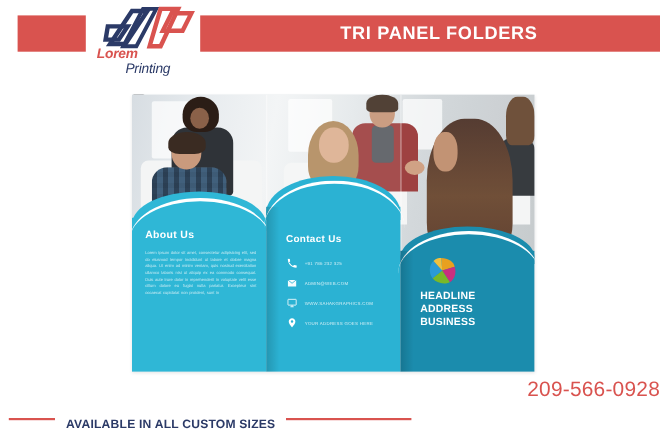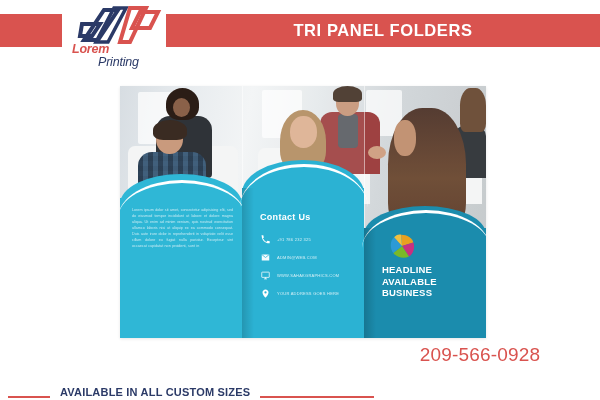--- a/index.html
+++ b/index.html
@@ -4,21 +4,21 @@
 <style>
   html,body{margin:0;padding:0;}
   body{
     width:600px;height:400px;
     background:#ffffff;
     font-family:"Liberation Sans", sans-serif;
     overflow:hidden;position:relative;
   }
 
   
-  #header{position:absolute;left:0;top:0;width:484px;height:72px;}
+  #header{position:absolute;left:16px;top:0;width:484px;height:72px;}
 
   .band{position:absolute;background:#d9534f;}
   #band-left{left:0;top:14px;width:62px;height:33px;}
   #band-right{left:166px;top:14px;width:434px;height:33px;}
 
   #header-title{
     position:absolute;left:166px;top:14px;width:434px;height:33px;
     display:flex;align-items:center;justify-content:center;
     color:#ffffff;font-size:16.5px;font-weight:bold;letter-spacing:.6px;
     white-space:nowrap;
@@ -163,24 +163,24 @@
   .c-txt{color:rgba(255,255,255,.80);font-size:4px;letter-spacing:.25px;white-space:nowrap;}
 
   
   #cover{position:absolute;left:244px;bottom:0;width:122px;height:110px;padding:0 0 0 18px;box-sizing:border-box;}
   #cover-logo{position:absolute;left:24px;top:4px;width:28px;height:28px;}
   #cover-head{position:absolute;left:18px;top:36px;color:#ffffff;
     font-size:9.5px;font-weight:bold;line-height:1.22;letter-spacing:.2px;}
 
   
   #footer{position:absolute;left:0;top:344px;width:600px;height:56px;}
-  #phone{position:absolute;left:360px;top:0px;width:240px;text-align:center;
+  #phone{position:absolute;left:360px;top:0px;width:240px;text-align:right;
     color:#d9534f;font-size:19px;font-weight:normal;letter-spacing:.2px;}
   #footer-line{position:absolute;left:0;top:36px;width:524px;height:18px;
-    display:flex;align-items:flex-end;}
+    display:flex;align-items:flex-start;}
   .rule{height:1.8px;background:#d9534f;flex:0 0 auto;}
   #rule-1{width:42px;margin-left:8px;}
   #rule-2{width:80px;}
   #rule-3{width:34px;}
   #available{color:#2b3a67;font-size:11px;font-weight:bold;letter-spacing:.2px;
     margin:0 10px;white-space:nowrap;}
   #website{color:#2b3a67;font-size:11.5px;letter-spacing:1.1px;margin:0 10px;white-space:nowrap;}
 </style>
 </head>
 <body>
@@ -261,20 +261,21 @@
     <div class="arc" id="arc-mid"></div>
 
     <div class="panel" id="panel-right"></div>
     <div class="cap" id="cap-right"></div>
     <div class="arc" id="arc-right"></div>
 
     <div class="panel-shade" id="shade-mid"></div>
     <div class="panel-shade" id="shade-right"></div>
 
     <div id="about">
+      <div id="about-title">About Us</div>
       <p id="about-body">Lorem ipsum dolor sit amet, consectetur adipisicing elit, sed do eiusmod tempor incididunt ut labore et dolore magna aliqua. Ut enim ad minim veniam, quis nostrud exercitation ullamco laboris nisi ut aliquip ex ea commodo consequat. Duis aute irure dolor in reprehenderit in voluptate velit esse cillum dolore eu fugiat nulla pariatur. Excepteur sint occaecat cupidatat non proident, sunt in</p>
     </div>
 
     <div id="contact">
       <div id="contact-title">Contact Us</div>
 
       <div class="c-row">
         <span class="c-ico">
           <svg viewBox="0 0 24 24" fill="#ffffff">
               <path d="M6.6 10.8c1.7 3.3 4.3 5.9 7.6 7.6l2.5-2.5c.3-.3.8-.4 1.2-.3 1.3.4 2.7.7 4.1.7.7 0 1.2.5 1.2 1.2V21c0 .7-.5 1.2-1.2 1.2C10.9 22.2 1.8 13.1 1.8 1.8.8 1.1 1.3.6 2 .6h3.5c.7 0 1.2.5 1.2 1.2 0 1.4.2 2.8.7 4.1.1.4 0 .9-.3 1.2l-2.5 2.5z"></path>
@@ -316,21 +317,21 @@
     <div id="cover">
       <svg id="cover-logo" viewBox="0 0 64 64">
         <path d="M32 32 L30 6 C44 6 56 14 58 24 Z" fill="#e8a020"></path>
         <path d="M32 32 L58 24 C62 36 58 50 48 56 Z" fill="#c9307f"></path>
         <path d="M32 32 L48 56 C36 62 20 58 12 48 Z" fill="#7ab828"></path>
         <path d="M32 32 L12 48 C4 38 4 20 14 12 Z" fill="#2b9ad6"></path>
         <path d="M32 32 L14 12 C20 6 24 5 30 6 Z" fill="#f0c040"></path>
       </svg>
       <div id="cover-head">
         <div>HEADLINE</div>
-        <div>AVAILABLE</div>
+        <div>ADDRESS</div>
         <div>BUSINESS</div>
       </div>
     </div>
   </div>
 </div>
 
 <div id="footer">
   <div id="phone">209-566-0928</div>
   <div id="footer-line">
     <div class="rule" id="rule-1"></div>

